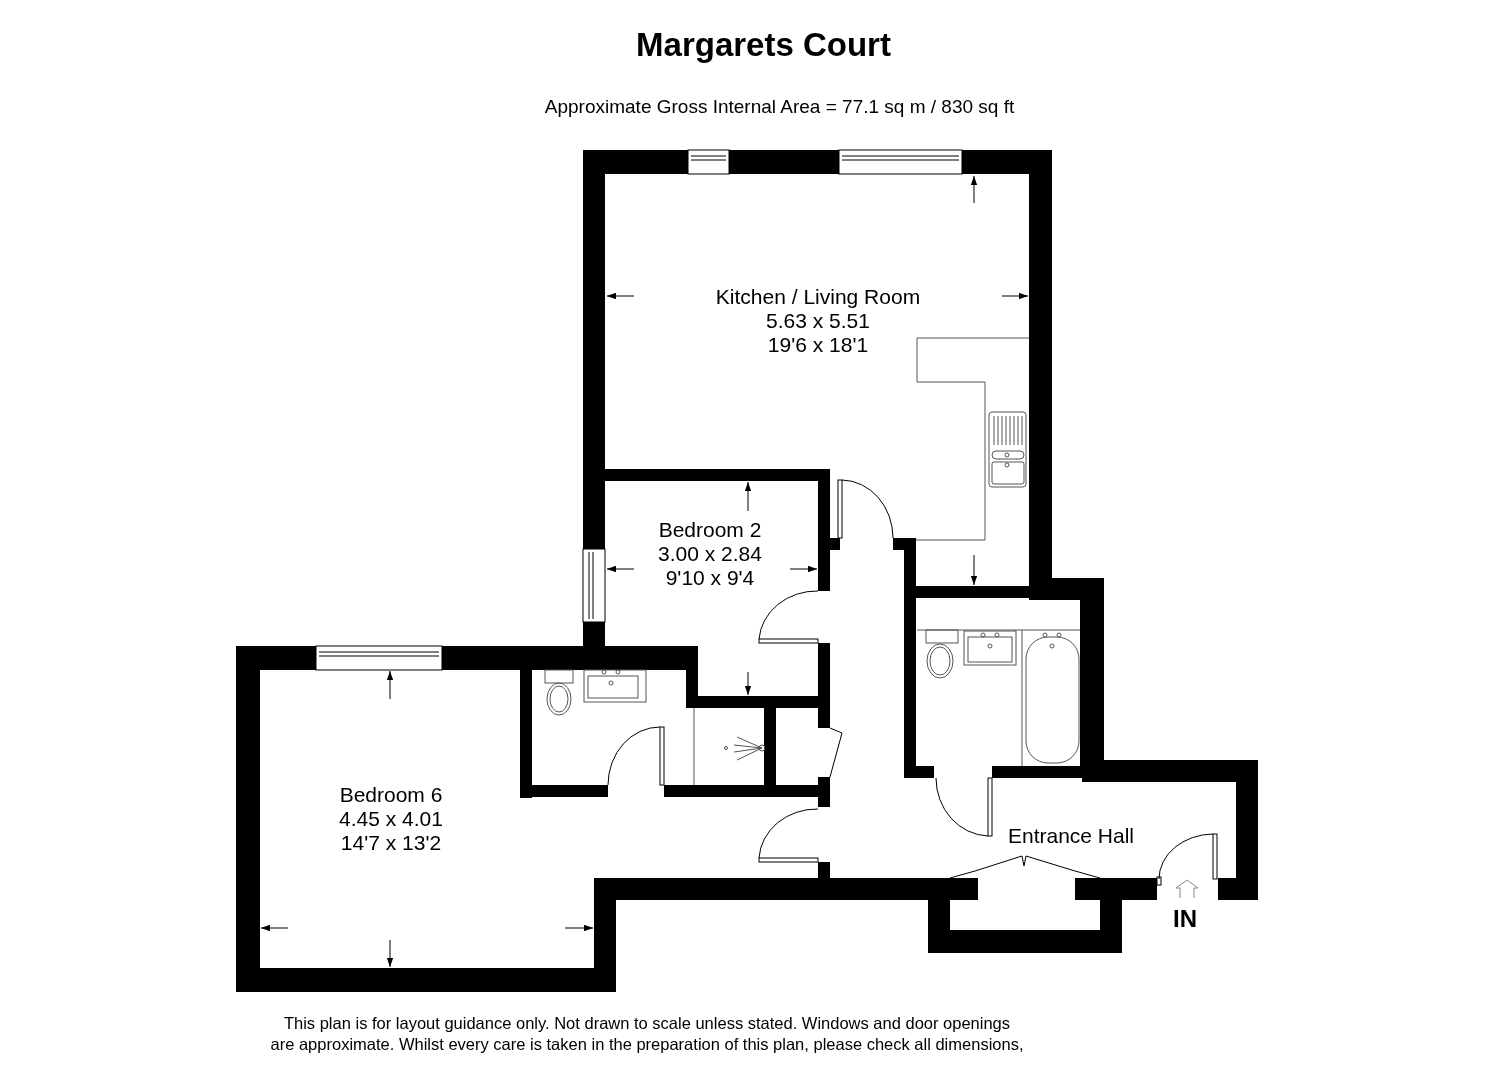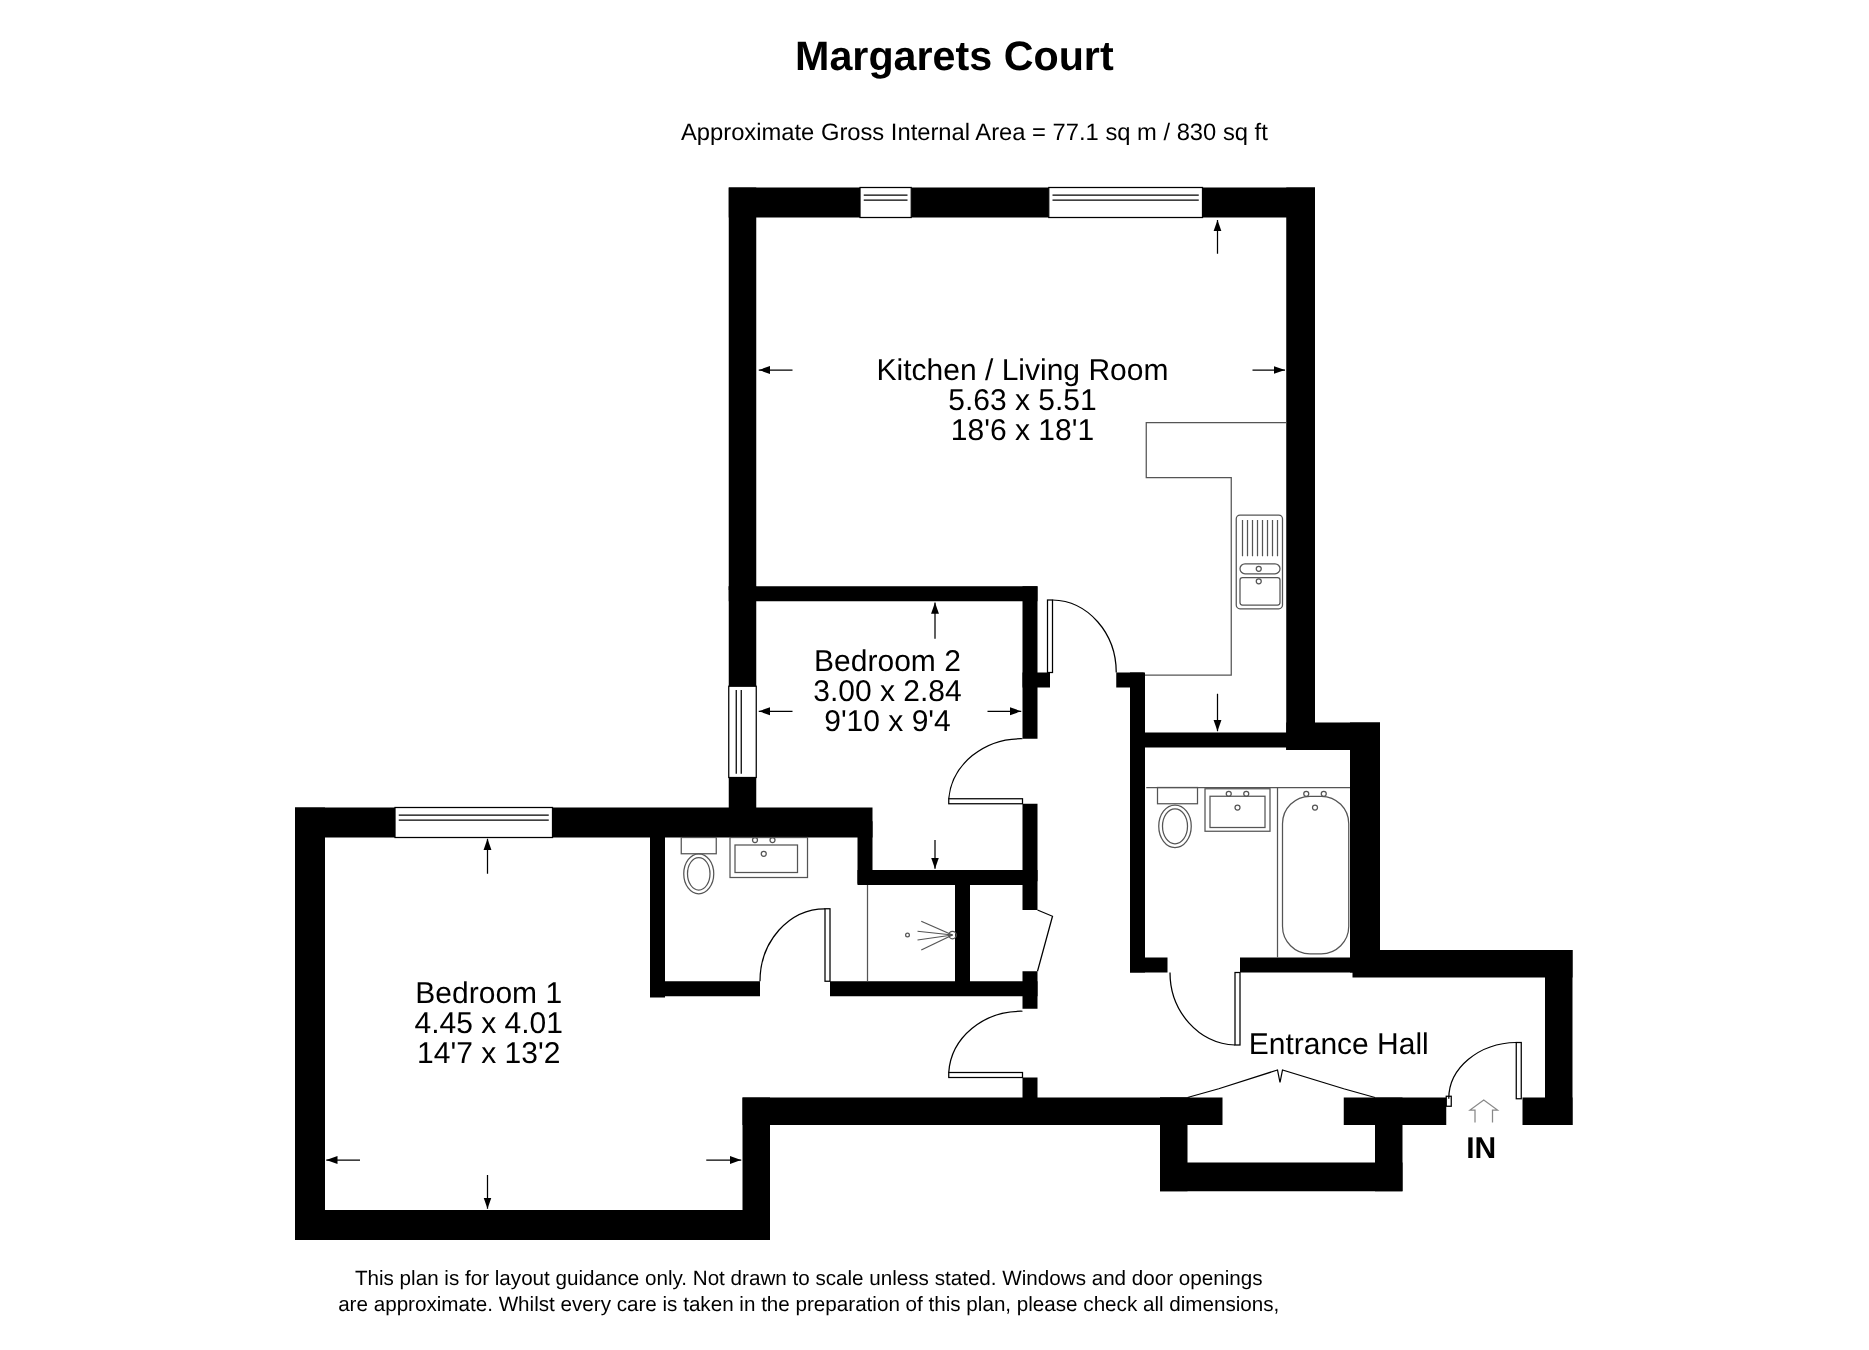--- a/index.html
+++ b/index.html
@@ -1,20 +1,20 @@
 <!DOCTYPE html>
 <html><head>
 <meta charset="utf-8">
 <style>
   html, body { margin: 0; padding: 0; background: #ffffff; }
   body { width: 1495px; height: 1080px; position: relative; overflow: hidden; font-family: "Liberation Sans", sans-serif; color: #000; }
   .title { position: absolute; left: 16px; width: 1495px; top: 26px; text-align: center; font-weight: bold; font-size: 33px; }
   .subtitle { position: absolute; left: 0; width: 1495px; top: 96px; text-align: center; font-size: 19px; padding-left: 32px; }
   .plan { position: absolute; left: 0; top: 0; }
-  .label { position: absolute; text-align: center; font-size: 24px; line-height: 24px; white-space: nowrap; transform: translateX(-50%); }
+  .label { position: absolute; text-align: center; font-size: 21px; line-height: 24px; white-space: nowrap; transform: translateX(-50%); }
   .label div { display: block; }
   .in-label { position: absolute; font-size: 24px; font-weight: bold; }
   .disclaimer { position: absolute; left: 0; width: 1294px; top: 1013px; text-align: center; font-size: 16.5px; line-height: 21px; }
   .disclaimer div { display: block; }
 </style>
 </head>
 <body>
 
 <div class="title">Margarets Court</div>
 <div class="subtitle">Approximate Gross Internal Area = 77.1 sq m / 830 sq ft</div>
@@ -194,31 +194,31 @@
   </g>
 
   <g stroke="#888" stroke-width="1" fill="none">
     <path d="M1180,898 L1180,888 L1176,888 L1187,880 L1198,888 L1194,888 L1194,898"></path>
   </g>
 </svg>
 
 <div class="label" style="left:818px; top:285px;">
   <div>Kitchen / Living Room</div>
   <div>5.63 x 5.51</div>
-  <div>18'6 x 18'1</div>
+  <div>19'6 x 18'1</div>
 </div>
 
 <div class="label" style="left:710px; top:518px;">
   <div>Bedroom 2</div>
   <div>3.00 x 2.84</div>
   <div>9'10 x 9'4</div>
 </div>
 
 <div class="label" style="left:391px; top:783px;">
-  <div>Bedroom 1</div>
+  <div>Bedroom 6</div>
   <div>4.45 x 4.01</div>
   <div>14'7 x 13'2</div>
 </div>
 
 <div class="label" style="left:1071px; top:824px;">
   <div>Entrance Hall</div>
 </div>
 
 <div class="in-label" style="left:1173px; top:905px;">IN</div>
 

